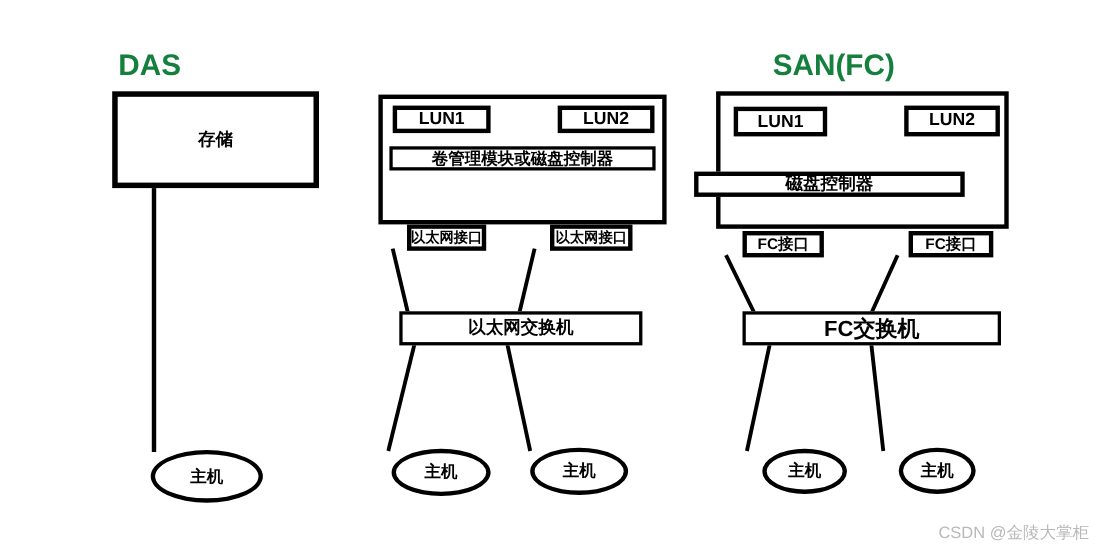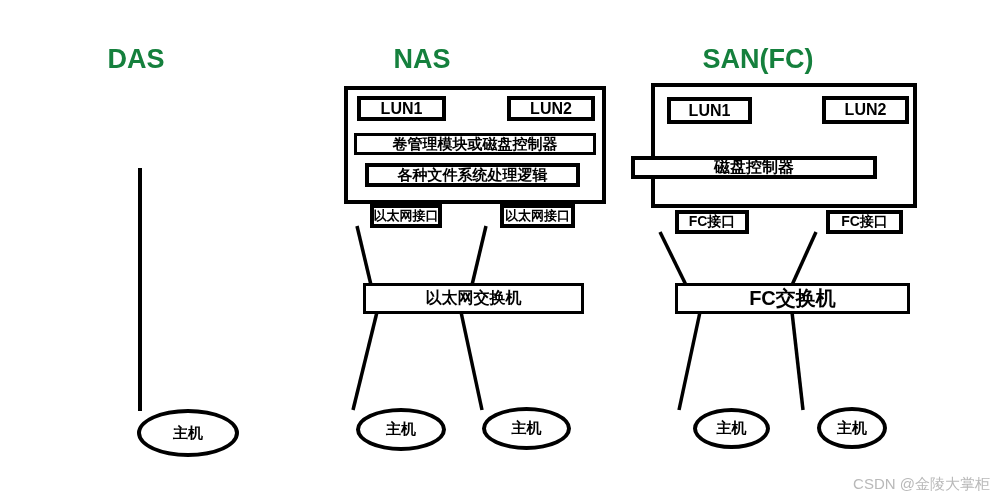--- a/index.html
+++ b/index.html
@@ -55,28 +55,27 @@
     <line x1="486" y1="226" x2="472" y2="285" stroke="#000000" stroke-width="3.5"></line>
     <line x1="377" y1="312" x2="353" y2="410" stroke="#000000" stroke-width="3.5"></line>
     <line x1="461" y1="312" x2="482" y2="410" stroke="#000000" stroke-width="3.5"></line>
     <line x1="660" y1="232" x2="686" y2="285" stroke="#000000" stroke-width="3.5"></line>
     <line x1="816" y1="232" x2="792" y2="285" stroke="#000000" stroke-width="3.5"></line>
     <line x1="700" y1="312" x2="679" y2="410" stroke="#000000" stroke-width="3.5"></line>
     <line x1="792" y1="312" x2="803" y2="410" stroke="#000000" stroke-width="3.5"></line>
   </svg>
 
   <div class="title" style="left:76px; top:44px; width:120px;">DAS</div>
+  <div class="box" style="left:54px; top:83px; width:188px; height:88px; border-width:5px; font-size:16px;">存储</div>
   <div class="box ellipse" style="left:89px; top:409px; width:102px; height:48px; font-size:15px;">主机</div>
 
-  <div class="title" style="left:362px; top:44px; width:120px;">NAS</div>
   <div class="box enclosure" style="left:296px; top:86px; width:262px; height:118px;"></div>
   <div class="box" style="left:309px; top:96px; width:89px; height:25px; font-size:16px;">LUN1</div>
   <div class="box" style="left:459px; top:96px; width:88px; height:25px; font-size:16px;">LUN2</div>
   <div class="box" style="left:306px; top:133px; width:242px; height:22px; border-width:3px; font-size:15px;">卷管理模块或磁盘控制器</div>
-  <div class="box" style="left:317px; top:163px; width:215px; height:24px; font-size:15px;">各种文件系统处理逻辑</div>
   <div class="box" style="left:322px; top:204px; width:72px; height:24px; font-size:13px;">以太网接口</div>
   <div class="box" style="left:452px; top:204px; width:75px; height:24px; font-size:13px;">以太网接口</div>
   <div class="box" style="left:315px; top:283px; width:221px; height:31px; border-width:3px; font-size:16px;">以太网交换机</div>
   <div class="box ellipse" style="left:308px; top:408px; width:90px; height:43px; font-size:15px;">主机</div>
   <div class="box ellipse" style="left:434px; top:407px; width:89px; height:43px; font-size:15px;">主机</div>
 
   <div class="title" style="left:678px; top:44px; width:160px;">SAN(FC)</div>
   <div class="box enclosure" style="left:603px; top:83px; width:266px; height:125px;"></div>
   <div class="box" style="left:619px; top:97px; width:85px; height:27px; font-size:16px;">LUN1</div>
   <div class="box" style="left:774px; top:96px; width:87px; height:28px; font-size:16px;">LUN2</div>

